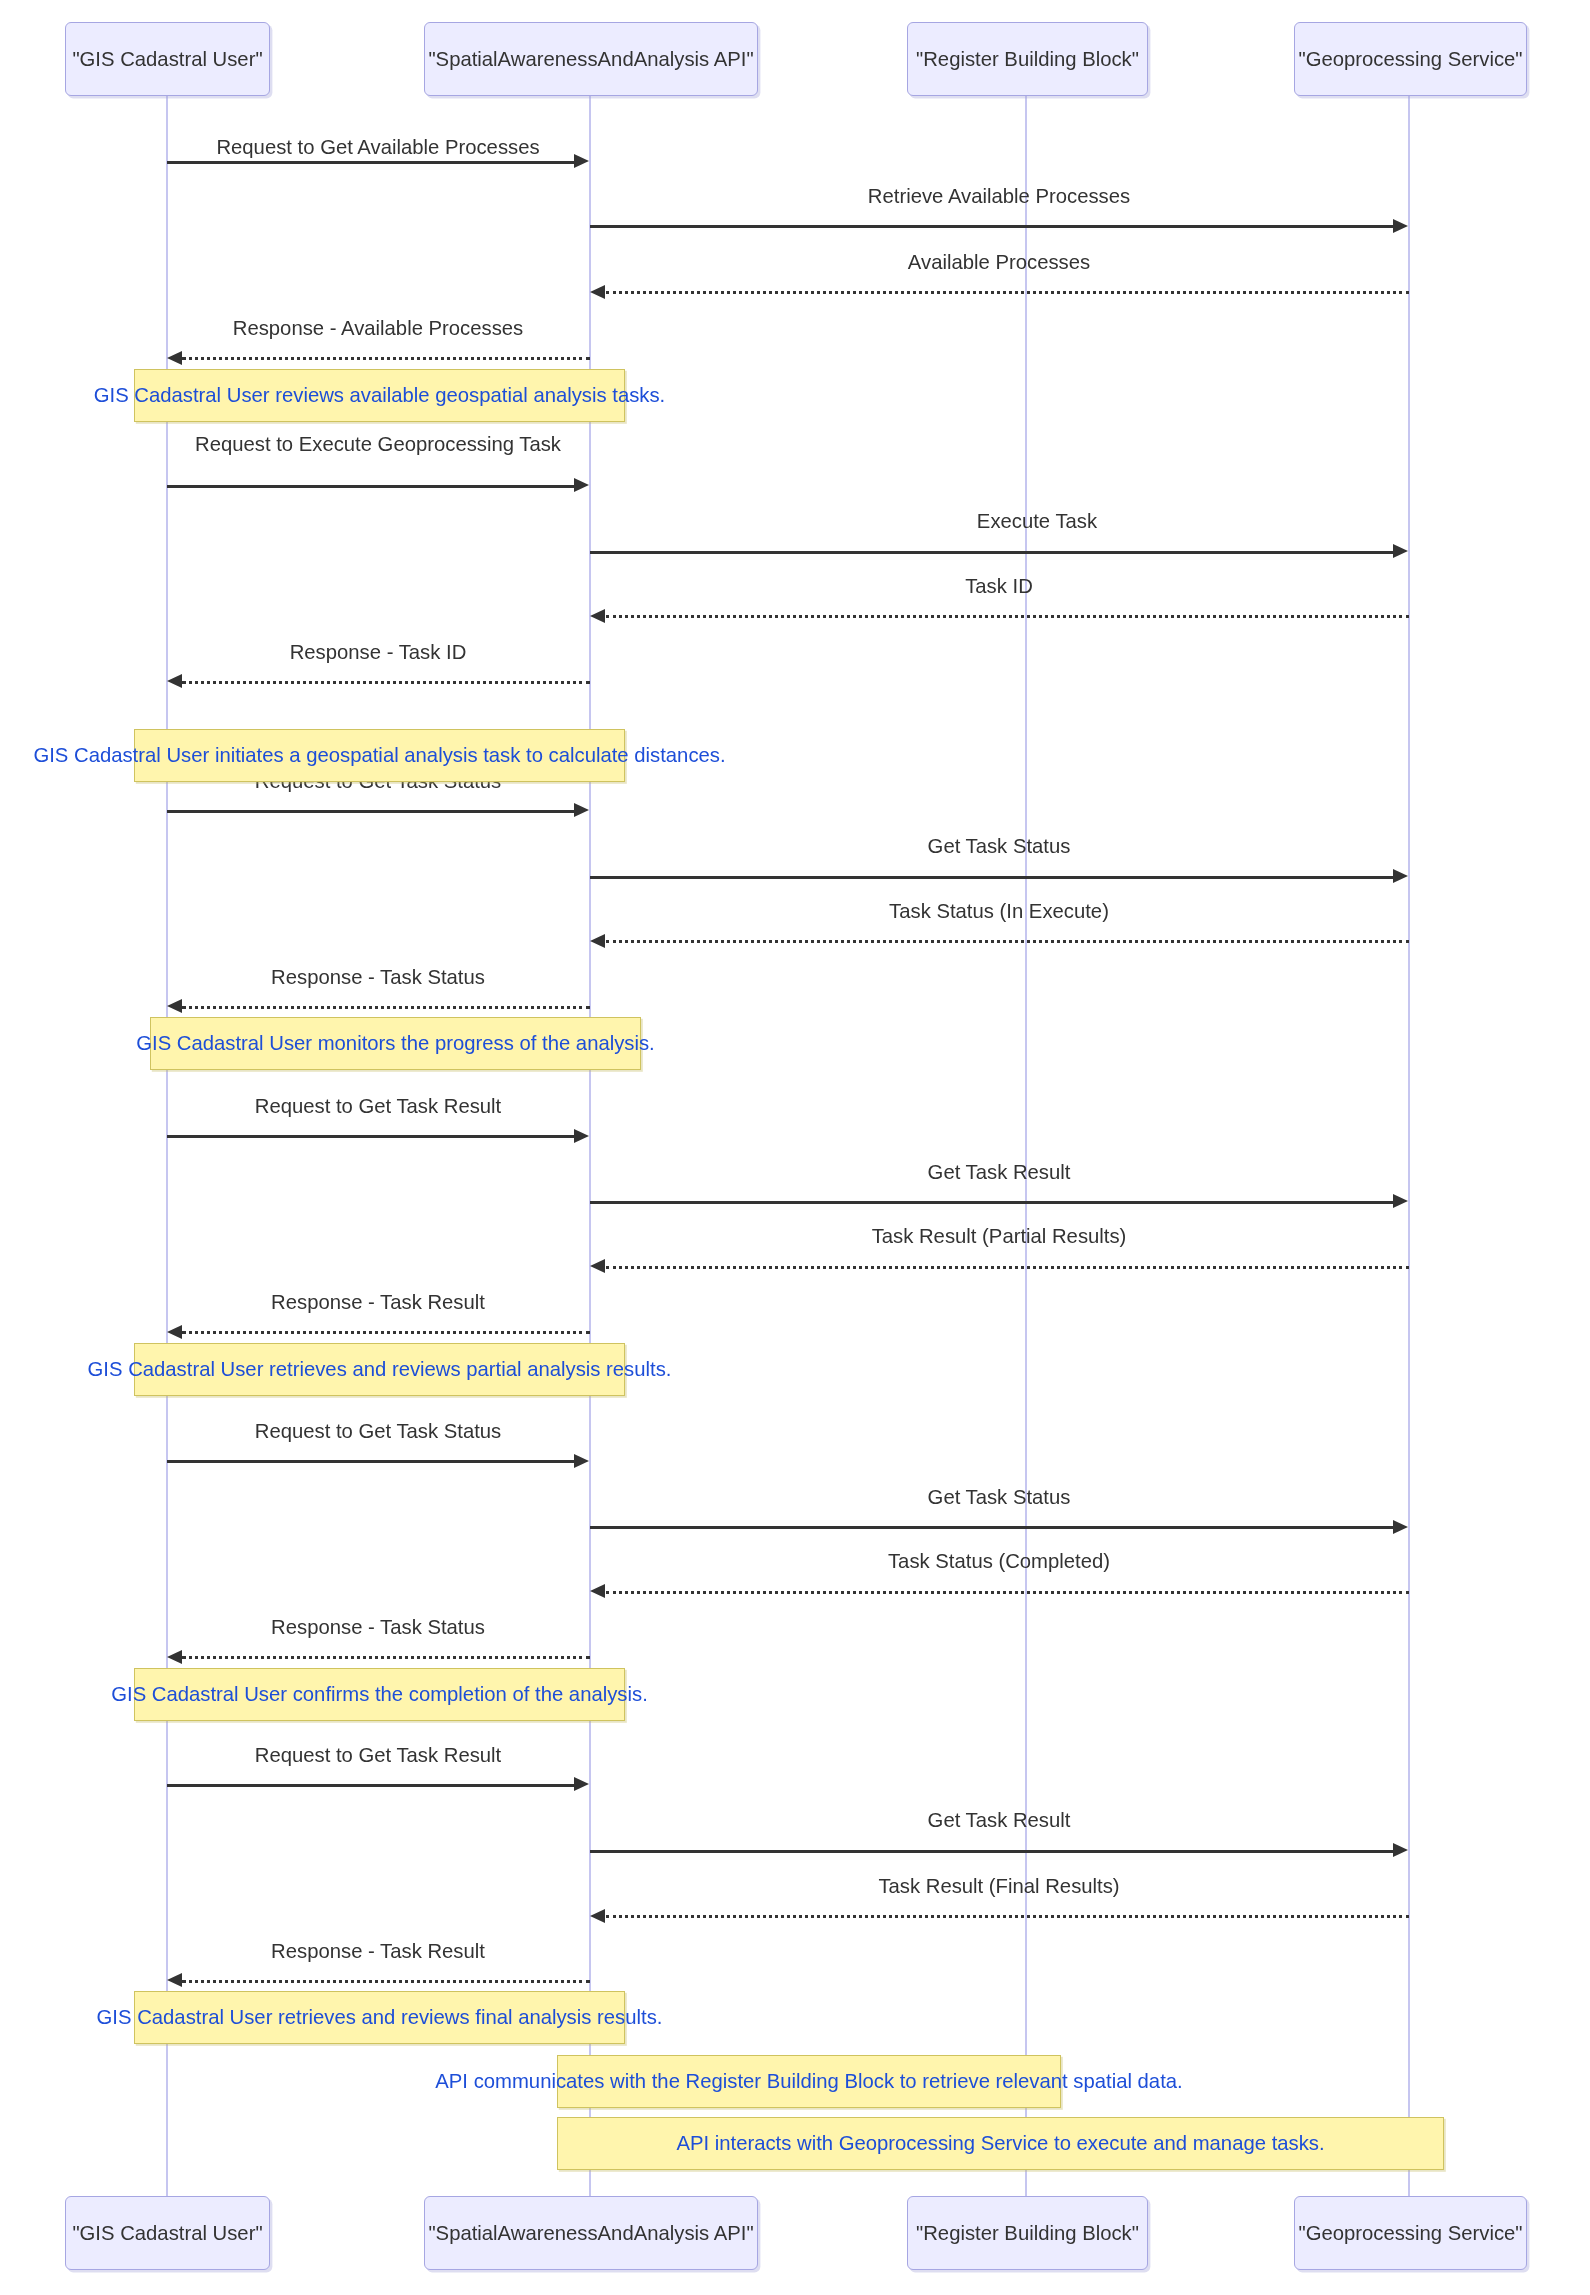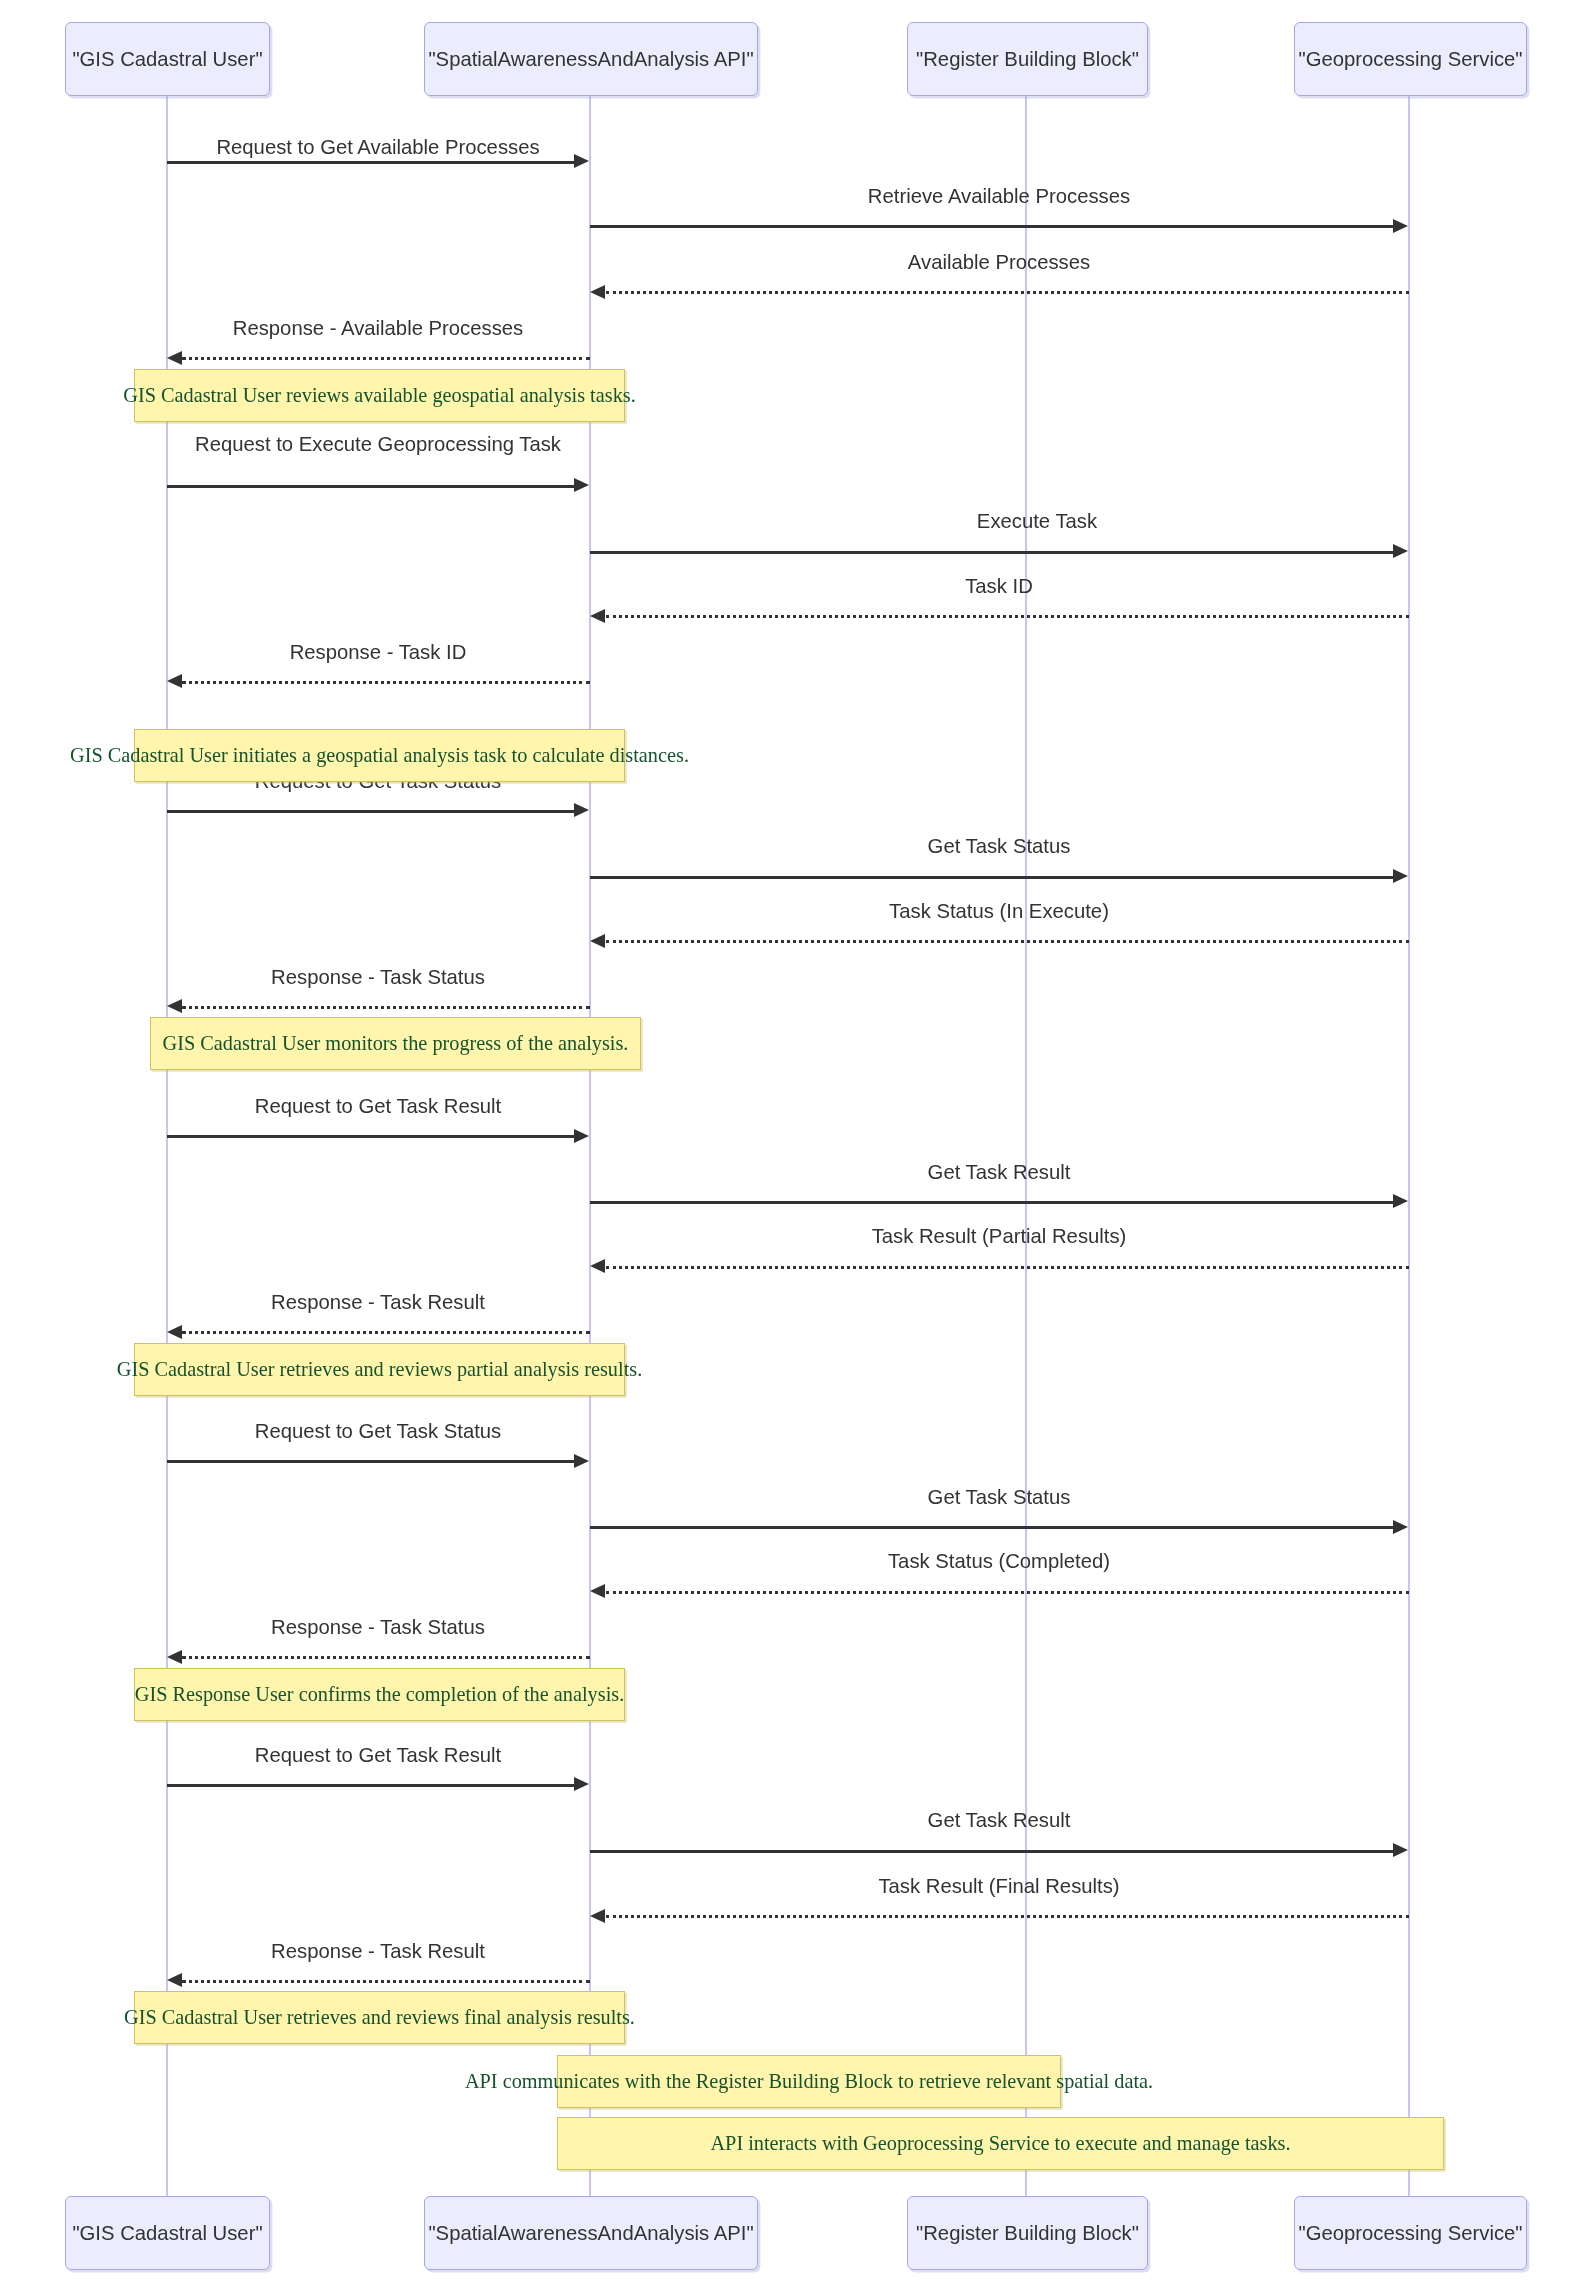--- a/index.html
+++ b/index.html
@@ -18,22 +18,22 @@
     font-size:20.3px;color:#333;z-index:1;
   }
   .mline{position:absolute;height:0;z-index:1;}
   .mline.solid{border-top:3px solid #333;}
   .mline.dotted{border-top:3px dotted #333;}
   .ah{position:absolute;width:0;height:0;border-style:solid;border-color:transparent;z-index:1;}
   .ah.right{border-width:7.8px 0 7.8px 15.5px;border-left-color:#333;}
   .ah.left{border-width:7.8px 15.5px 7.8px 0;border-right-color:#333;}
   .note{
     position:absolute;height:51px;background:#fff5ad;border:1.2px solid #cfc35f;
-    display:flex;align-items:center;justify-content:center;font-size:20.3px;color:#14532d;
-    white-space:nowrap;z-index:2;box-shadow:1.8px 1.8px 0 rgba(190,180,90,0.35);font-family:Liberation Serif, serif;
+    display:flex;align-items:center;justify-content:center;font-size:20.3px;color:#1d4ed8;
+    white-space:nowrap;z-index:2;box-shadow:1.8px 1.8px 0 rgba(190,180,90,0.35);
   }
 </style>
 </head>
 <body>
 
 <div class="lifeline" style="left:166px"></div>
 <div class="lifeline" style="left:589px"></div>
 <div class="lifeline" style="left:1025px"></div>
 <div class="lifeline" style="left:1408px"></div>
 
@@ -123,21 +123,21 @@
 <div class="ah right" style="left:1393px;top:1520px"></div>
 
 <div class="msg-label" style="left:999px;top:1561px">Task Status (Completed)</div>
 <div class="mline dotted" style="left:606px;top:1591px;width:803px"></div>
 <div class="ah left" style="left:590px;top:1584px"></div>
 
 <div class="msg-label" style="left:378px;top:1627px">Response - Task Status</div>
 <div class="mline dotted" style="left:182px;top:1656px;width:408px"></div>
 <div class="ah left" style="left:167px;top:1650px"></div>
 
-<div class="note" style="left:134px;top:1668px;width:489px">GIS Response User confirms the completion of the analysis.</div>
+<div class="note" style="left:134px;top:1668px;width:489px">GIS Cadastral User confirms the completion of the analysis.</div>
 
 <div class="msg-label" style="left:378px;top:1755px">Request to Get Task Result</div>
 <div class="mline solid" style="left:167px;top:1784px;width:408px"></div>
 <div class="ah right" style="left:574px;top:1777px"></div>
 
 <div class="msg-label" style="left:999px;top:1820px">Get Task Result</div>
 <div class="mline solid" style="left:590px;top:1850px;width:803px"></div>
 <div class="ah right" style="left:1393px;top:1843px"></div>
 
 <div class="msg-label" style="left:999px;top:1886px">Task Result (Final Results)</div>

